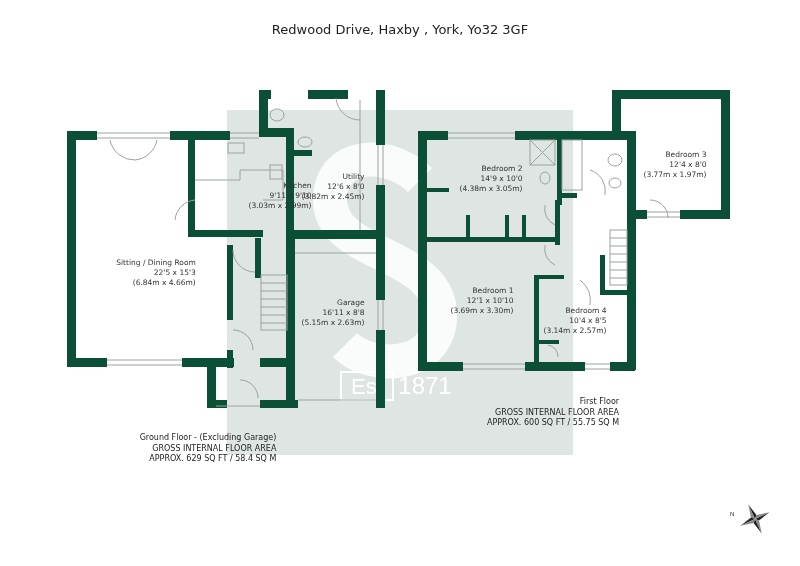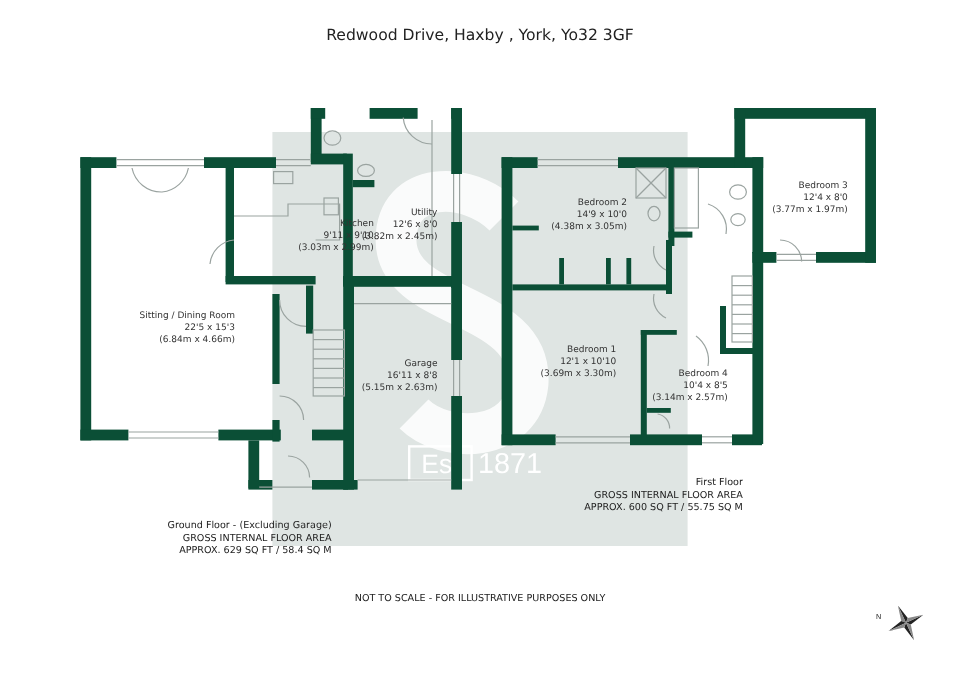--- a/index.html
+++ b/index.html
@@ -216,21 +216,20 @@
   <div>GROSS INTERNAL FLOOR AREA</div>
   <div>APPROX. 629 SQ FT / 58.4 SQ M</div>
 </div>
 <div class="area-block" style="left:553px;top:397px;">
   <div>First Floor</div>
   <div>GROSS INTERNAL FLOOR AREA</div>
   <div>APPROX. 600 SQ FT / 55.75 SQ M</div>
 </div>
 
 <div class="footer">
-  <div>NOT TO SCALE - FOR ILLUSTRATIVE PURPOSES ONLY</div>
 </div>
 
 <svg class="compass" width="50" height="40" viewBox="0 0 50 40">
   <g transform="translate(27,21) rotate(-25)">
     <polygon points="0,-16 3,-3 0,0" fill="#222"></polygon>
     <polygon points="0,-16 -3,-3 0,0" fill="#888"></polygon>
     <polygon points="16,0 3,3 0,0" fill="#222"></polygon>
     <polygon points="16,0 3,-3 0,0" fill="#888"></polygon>
     <polygon points="0,16 -3,3 0,0" fill="#222"></polygon>
     <polygon points="0,16 3,3 0,0" fill="#888"></polygon>

